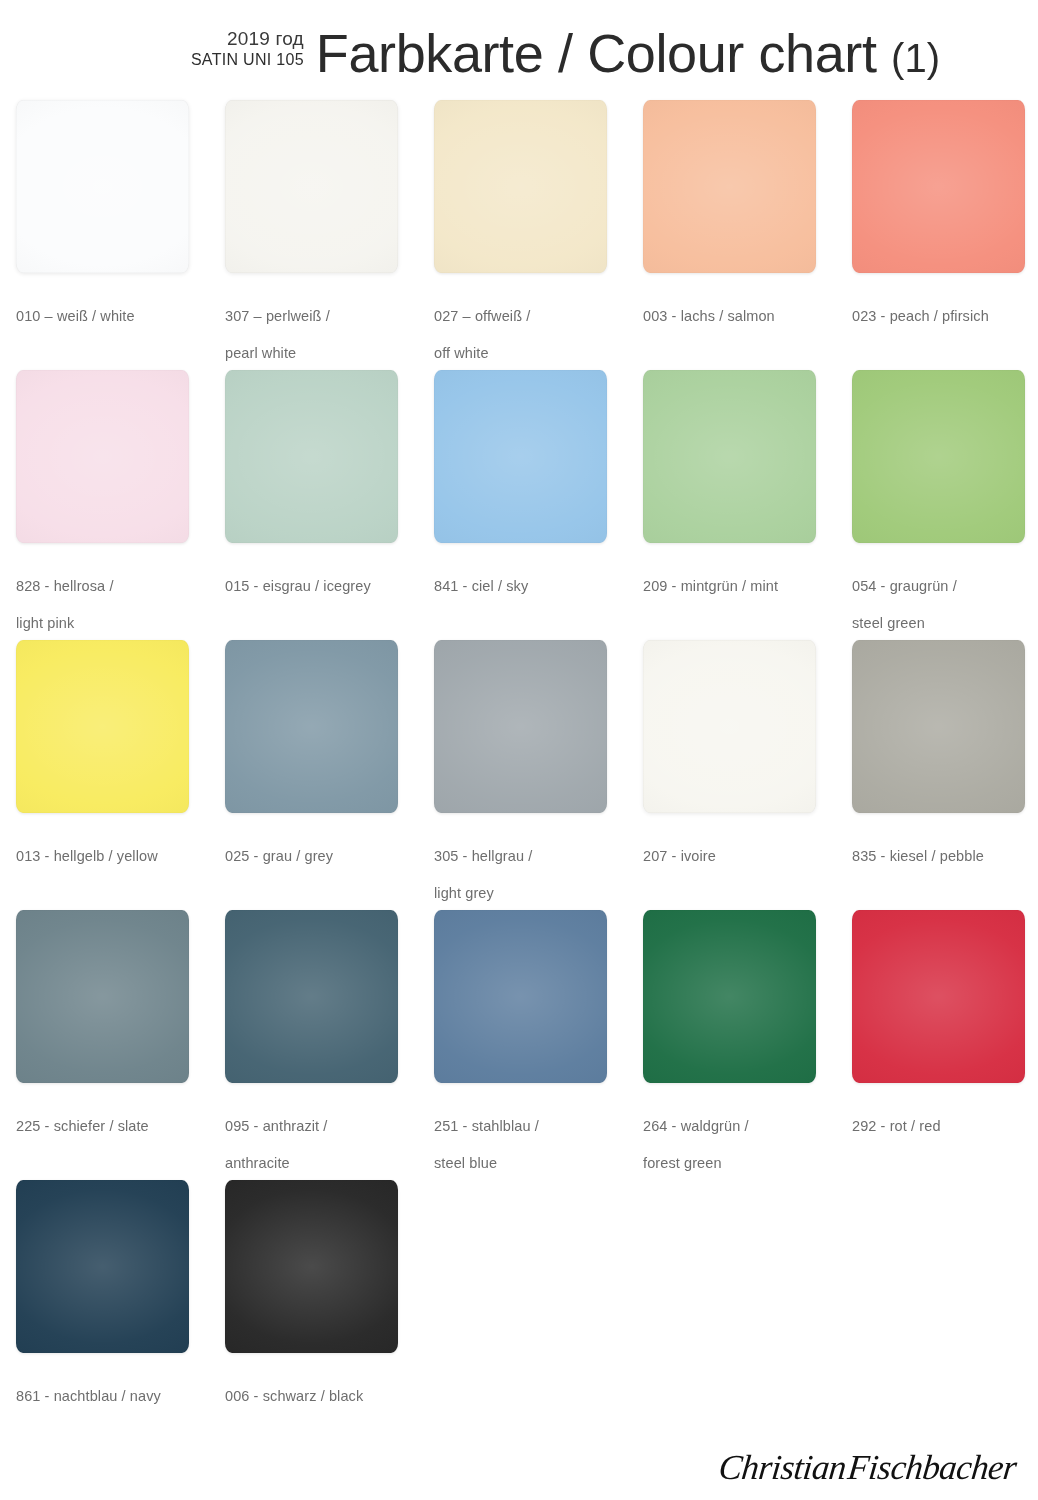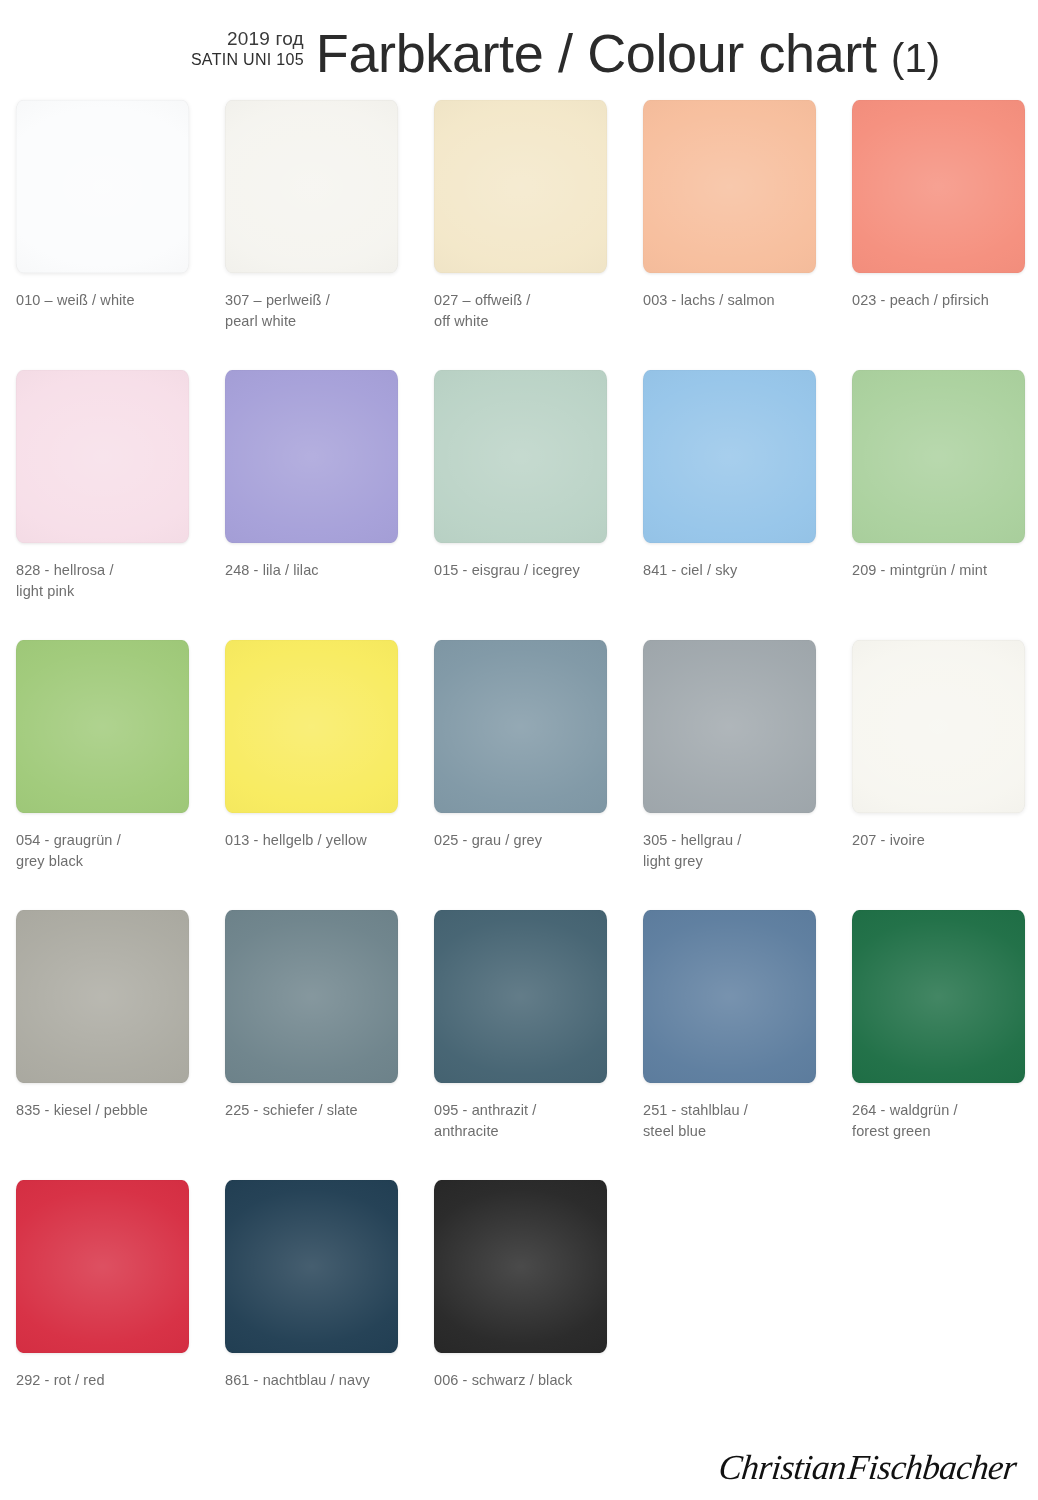--- a/index.html
+++ b/index.html
@@ -114,21 +114,21 @@
     position: absolute;
     top: 190px;
     left: 0;
     width: 186px;
     font-family: "Liberation Sans", sans-serif;
     font-size: 14.5px;
     line-height: 1.42;
     color: #6e6e6e;
     letter-spacing: 0.1px;
   }
-  .swatch-label .lbl-line { display: block; white-space: nowrap; }
+  .swatch-label .lbl-line { display: block; white-space: nowrap; margin-top: 16px; }
 
   
   .brand-logo {
     position: absolute;
     right: 22px;
     bottom: 12px;
     font-family: "Liberation Serif", serif;
     font-style: italic;
     font-size: 35px;
     color: #111111;
@@ -201,28 +201,20 @@
       <div class="swatch-img-wrap">
         <div class="swatch-img" style="background: rgb(247, 222, 232);"></div>
       </div>
       <div class="swatch-label">
         <span class="lbl-line">828 - hellrosa /</span>
         <span class="lbl-line">light pink</span>
       </div>
     </div>
     <div class="swatch-cell">
       <div class="swatch-img-wrap">
-        <div class="swatch-img" style="background: rgb(164, 158, 216);"></div>
-      </div>
-      <div class="swatch-label">
-        <span class="lbl-line">248 - lila / lilac</span>
-      </div>
-    </div>
-    <div class="swatch-cell">
-      <div class="swatch-img-wrap">
         <div class="swatch-img" style="background: rgb(185, 210, 197);"></div>
       </div>
       <div class="swatch-label">
         <span class="lbl-line">015 - eisgrau / icegrey</span>
       </div>
     </div>
     <div class="swatch-cell">
       <div class="swatch-img-wrap">
         <div class="swatch-img" style="background: rgb(148, 196, 233);"></div>
       </div>
@@ -237,21 +229,21 @@
       <div class="swatch-label">
         <span class="lbl-line">209 - mintgrün / mint</span>
       </div>
     </div>
     <div class="swatch-cell">
       <div class="swatch-img-wrap">
         <div class="swatch-img" style="background: rgb(158, 201, 119);"></div>
       </div>
       <div class="swatch-label">
         <span class="lbl-line">054 - graugrün /</span>
-        <span class="lbl-line">grey black</span>
+        <span class="lbl-line">steel green</span>
       </div>
     </div>
     <div class="swatch-cell">
       <div class="swatch-img-wrap">
         <div class="swatch-img" style="background: rgb(248, 235, 92);"></div>
       </div>
       <div class="swatch-label">
         <span class="lbl-line">013 - hellgelb / yellow</span>
       </div>
     </div>

